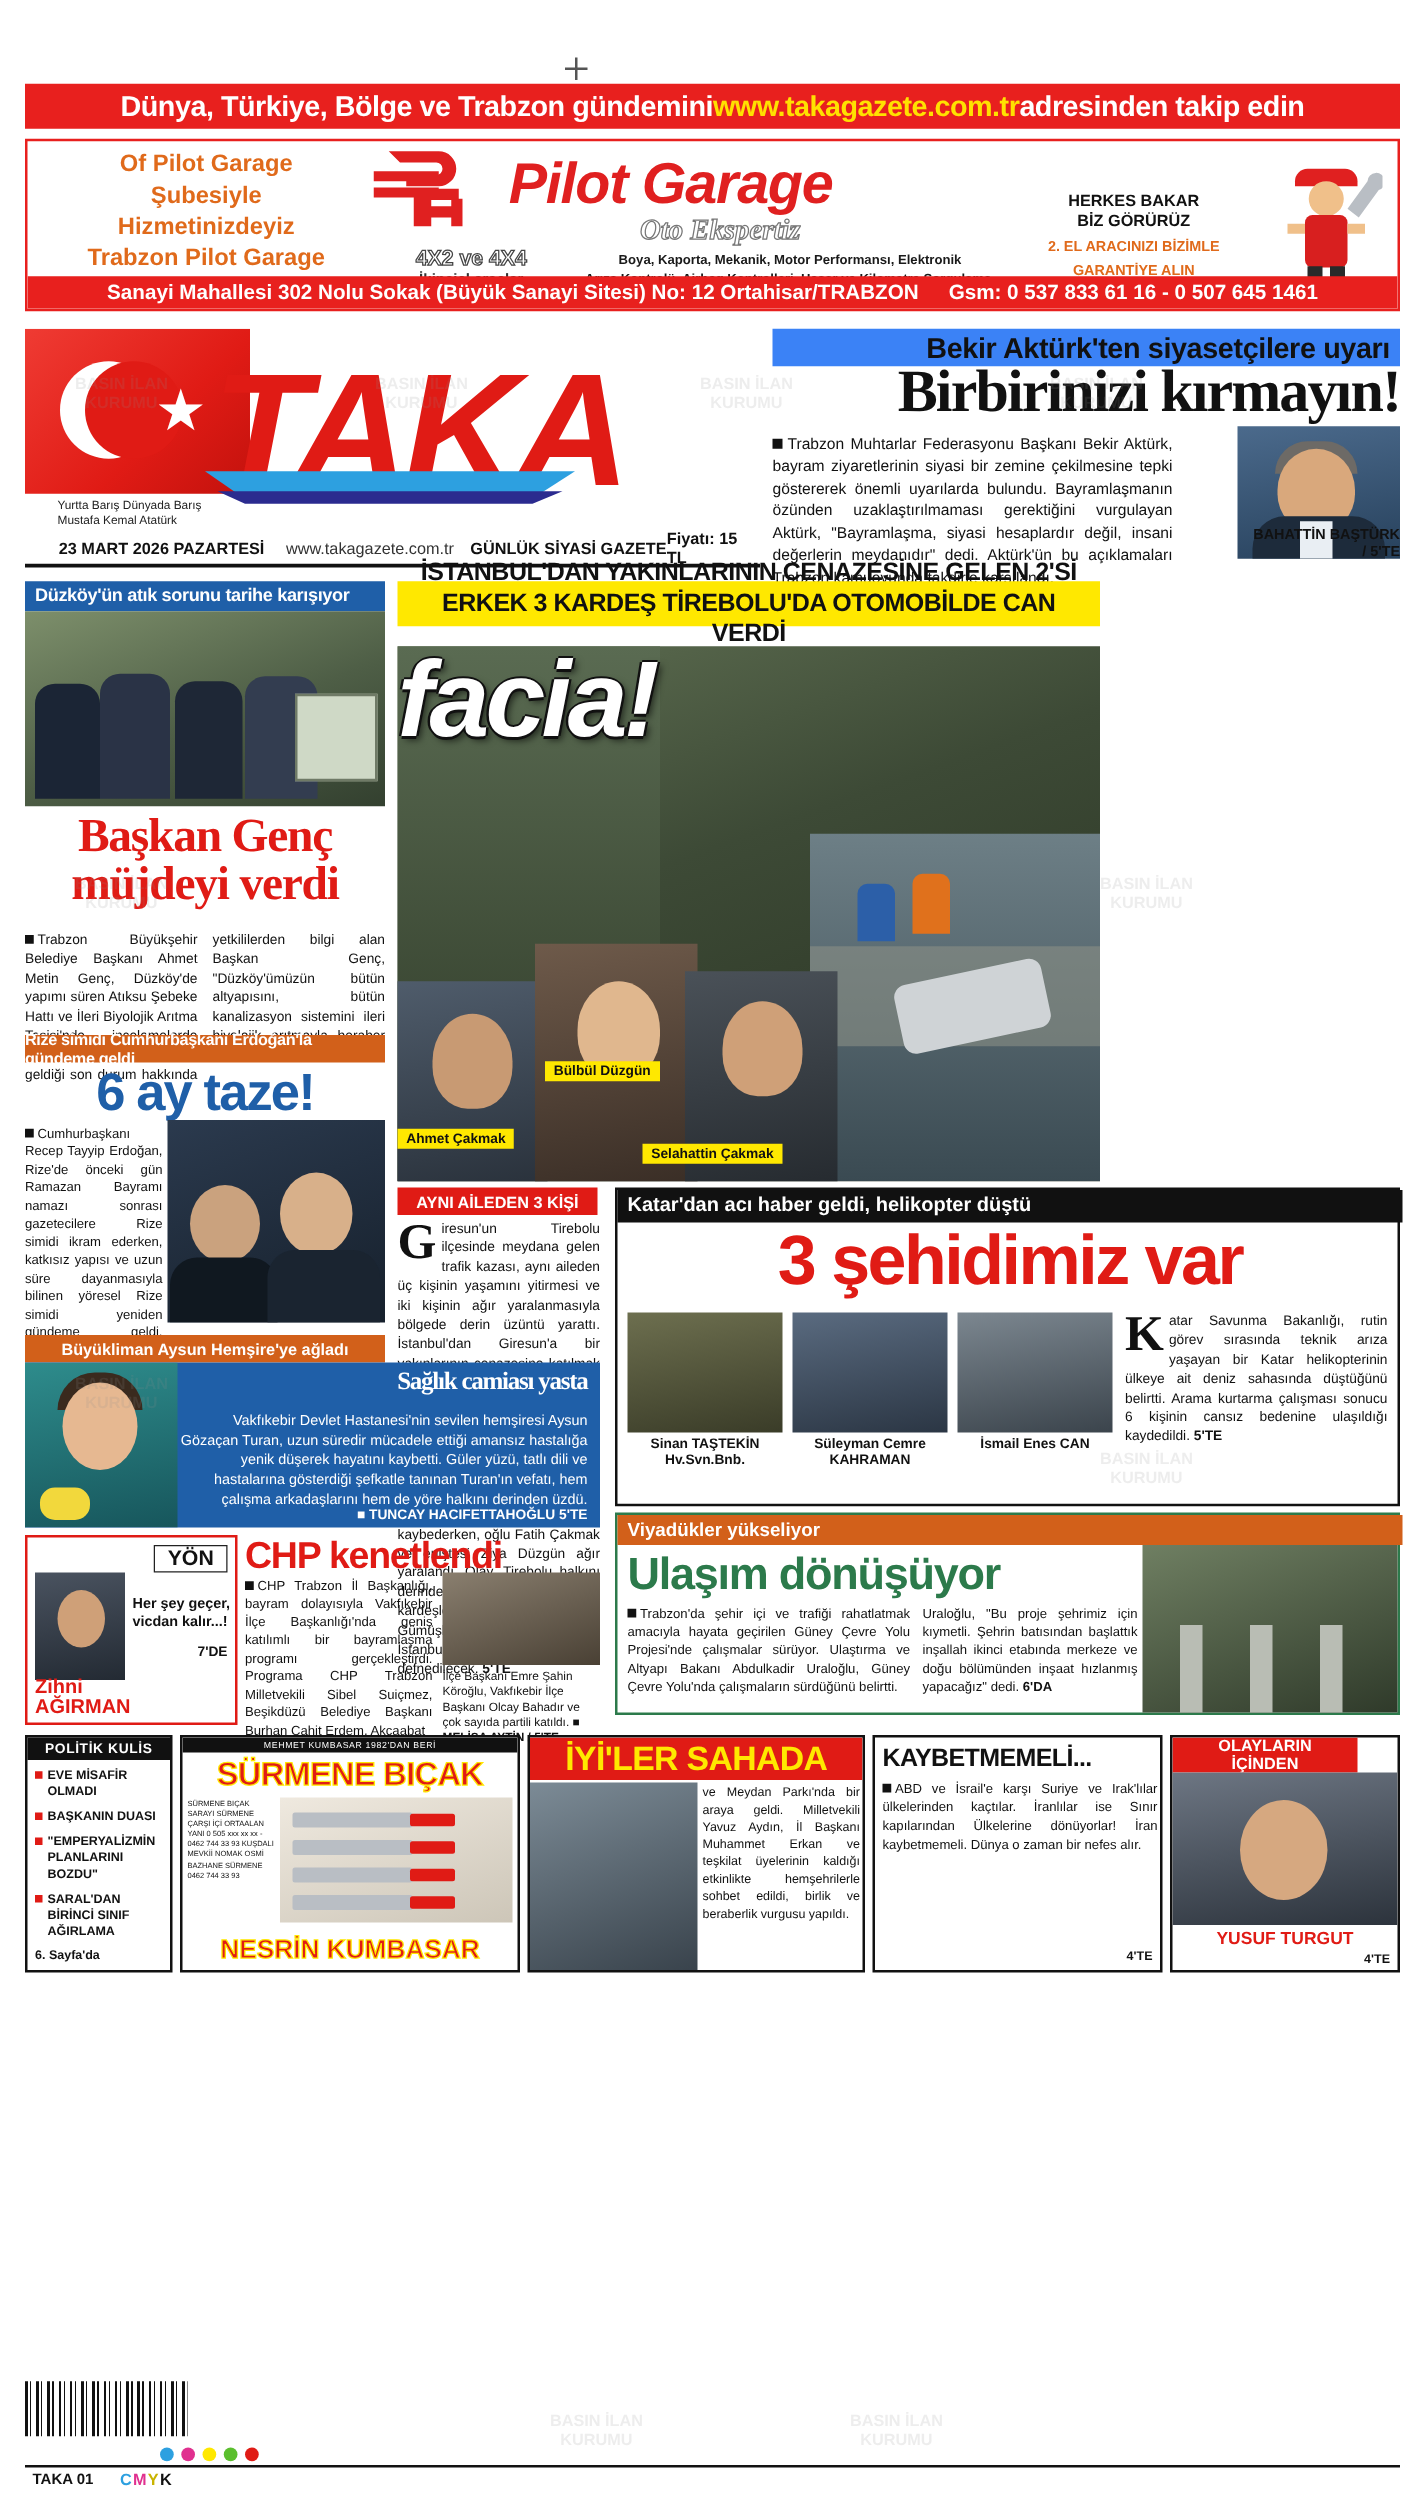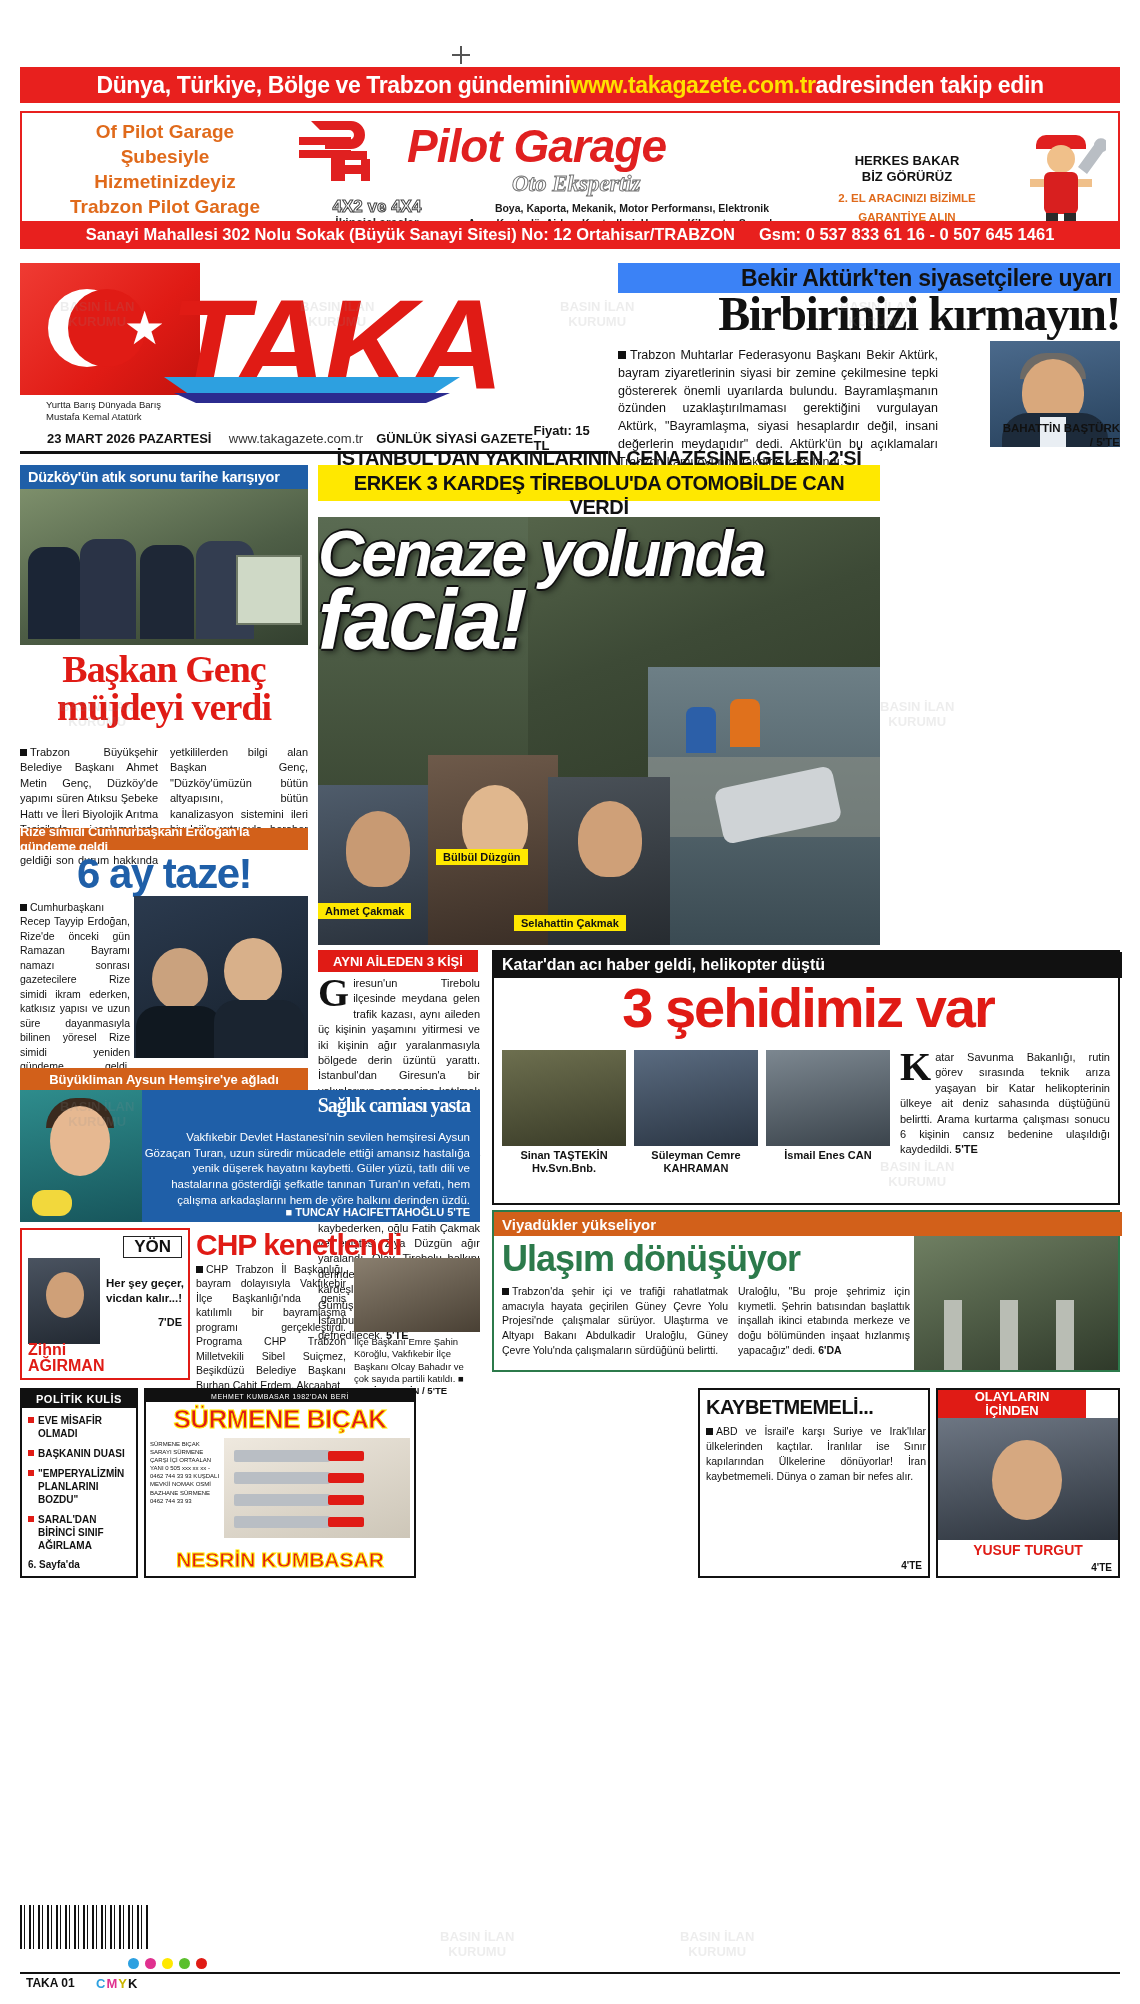--- a/index.html
+++ b/index.html
@@ -470,21 +470,20 @@
   <div class="main-kicker">İSTANBUL'DAN YAKINLARININ CENAZESİNE GELEN 2'Sİ ERKEK 3 KARDEŞ TİREBOLU'DA OTOMOBİLDE CAN VERDİ</div>
   <div class="main-photo">
     <div class="mp-road"></div>
     <div class="mp-river"></div>
     <div class="mp-rocks"></div>
     <div class="mp-car"></div>
     <div class="mp-team"></div>
     <div class="mp-team2"></div>
   </div>
   <div class="main-head">
-    <span class="l1">Cenaze yolunda</span>
     <span class="l2">facia!</span>
   </div>
   <div class="mh-portraits">
     <div class="pt pA">
       <div class="ph"></div>
     </div>
     <div class="pt pB">
       <div class="ph"></div>
     </div>
     <div class="pt pC">
@@ -609,20 +608,26 @@
     <div class="surmene-txt">SÜRMENE BIÇAK SARAYI SÜRMENE ÇARŞI İÇİ ORTAALAN YANI 0 505 xxx xx xx - 0462 744 33 93 KUŞDALI MEVKİİ NOMAK OSMİ BAZHANE SÜRMENE 0462 744 33 93</div>
     <div class="surmene-img">
       <div class="kn" style="left:10px; top:12px;"></div>
       <div class="kn" style="left:10px; top:34px;"></div>
       <div class="kn" style="left:10px; top:56px;"></div>
       <div class="kn" style="left:10px; top:78px;"></div>
     </div>
     <div class="surmene-b">NESRİN KUMBASAR</div>
   </div>
 
+  <div class="iyi">
+    <div class="iyi-h">İYİ'LER SAHADA</div>
+    <div class="iyi-photo"></div>
+    <div class="iyi-body">ve Meydan Parkı'nda bir araya geldi. Milletvekili Yavuz Aydın, İl Başkanı Muhammet Erkan ve teşkilat üyelerinin kaldığı etkinlikte hemşehrilerle sohbet edildi, birlik ve beraberlik vurgusu yapıldı.</div>
+
+  </div>
 
   <div class="kaybet">
     <div class="kaybet-h">KAYBETMEMELİ...</div>
     <div class="kaybet-body">
       <span class="sq" style="display:inline-block;width:7px;height:7px;background:#111;margin-right:3px;"></span><span>ABD ve İsrail'e karşı Suriye ve Irak'lılar ülkelerinden kaçtılar. İranlılar ise Sınır kapılarından Ülkelerine dönüyorlar! İran kaybetmemeli. Dünya o zaman bir nefes alır.</span>
     </div>
     <div class="kaybet-ref">4'TE</div>
   </div>
 
   <div class="olay">

